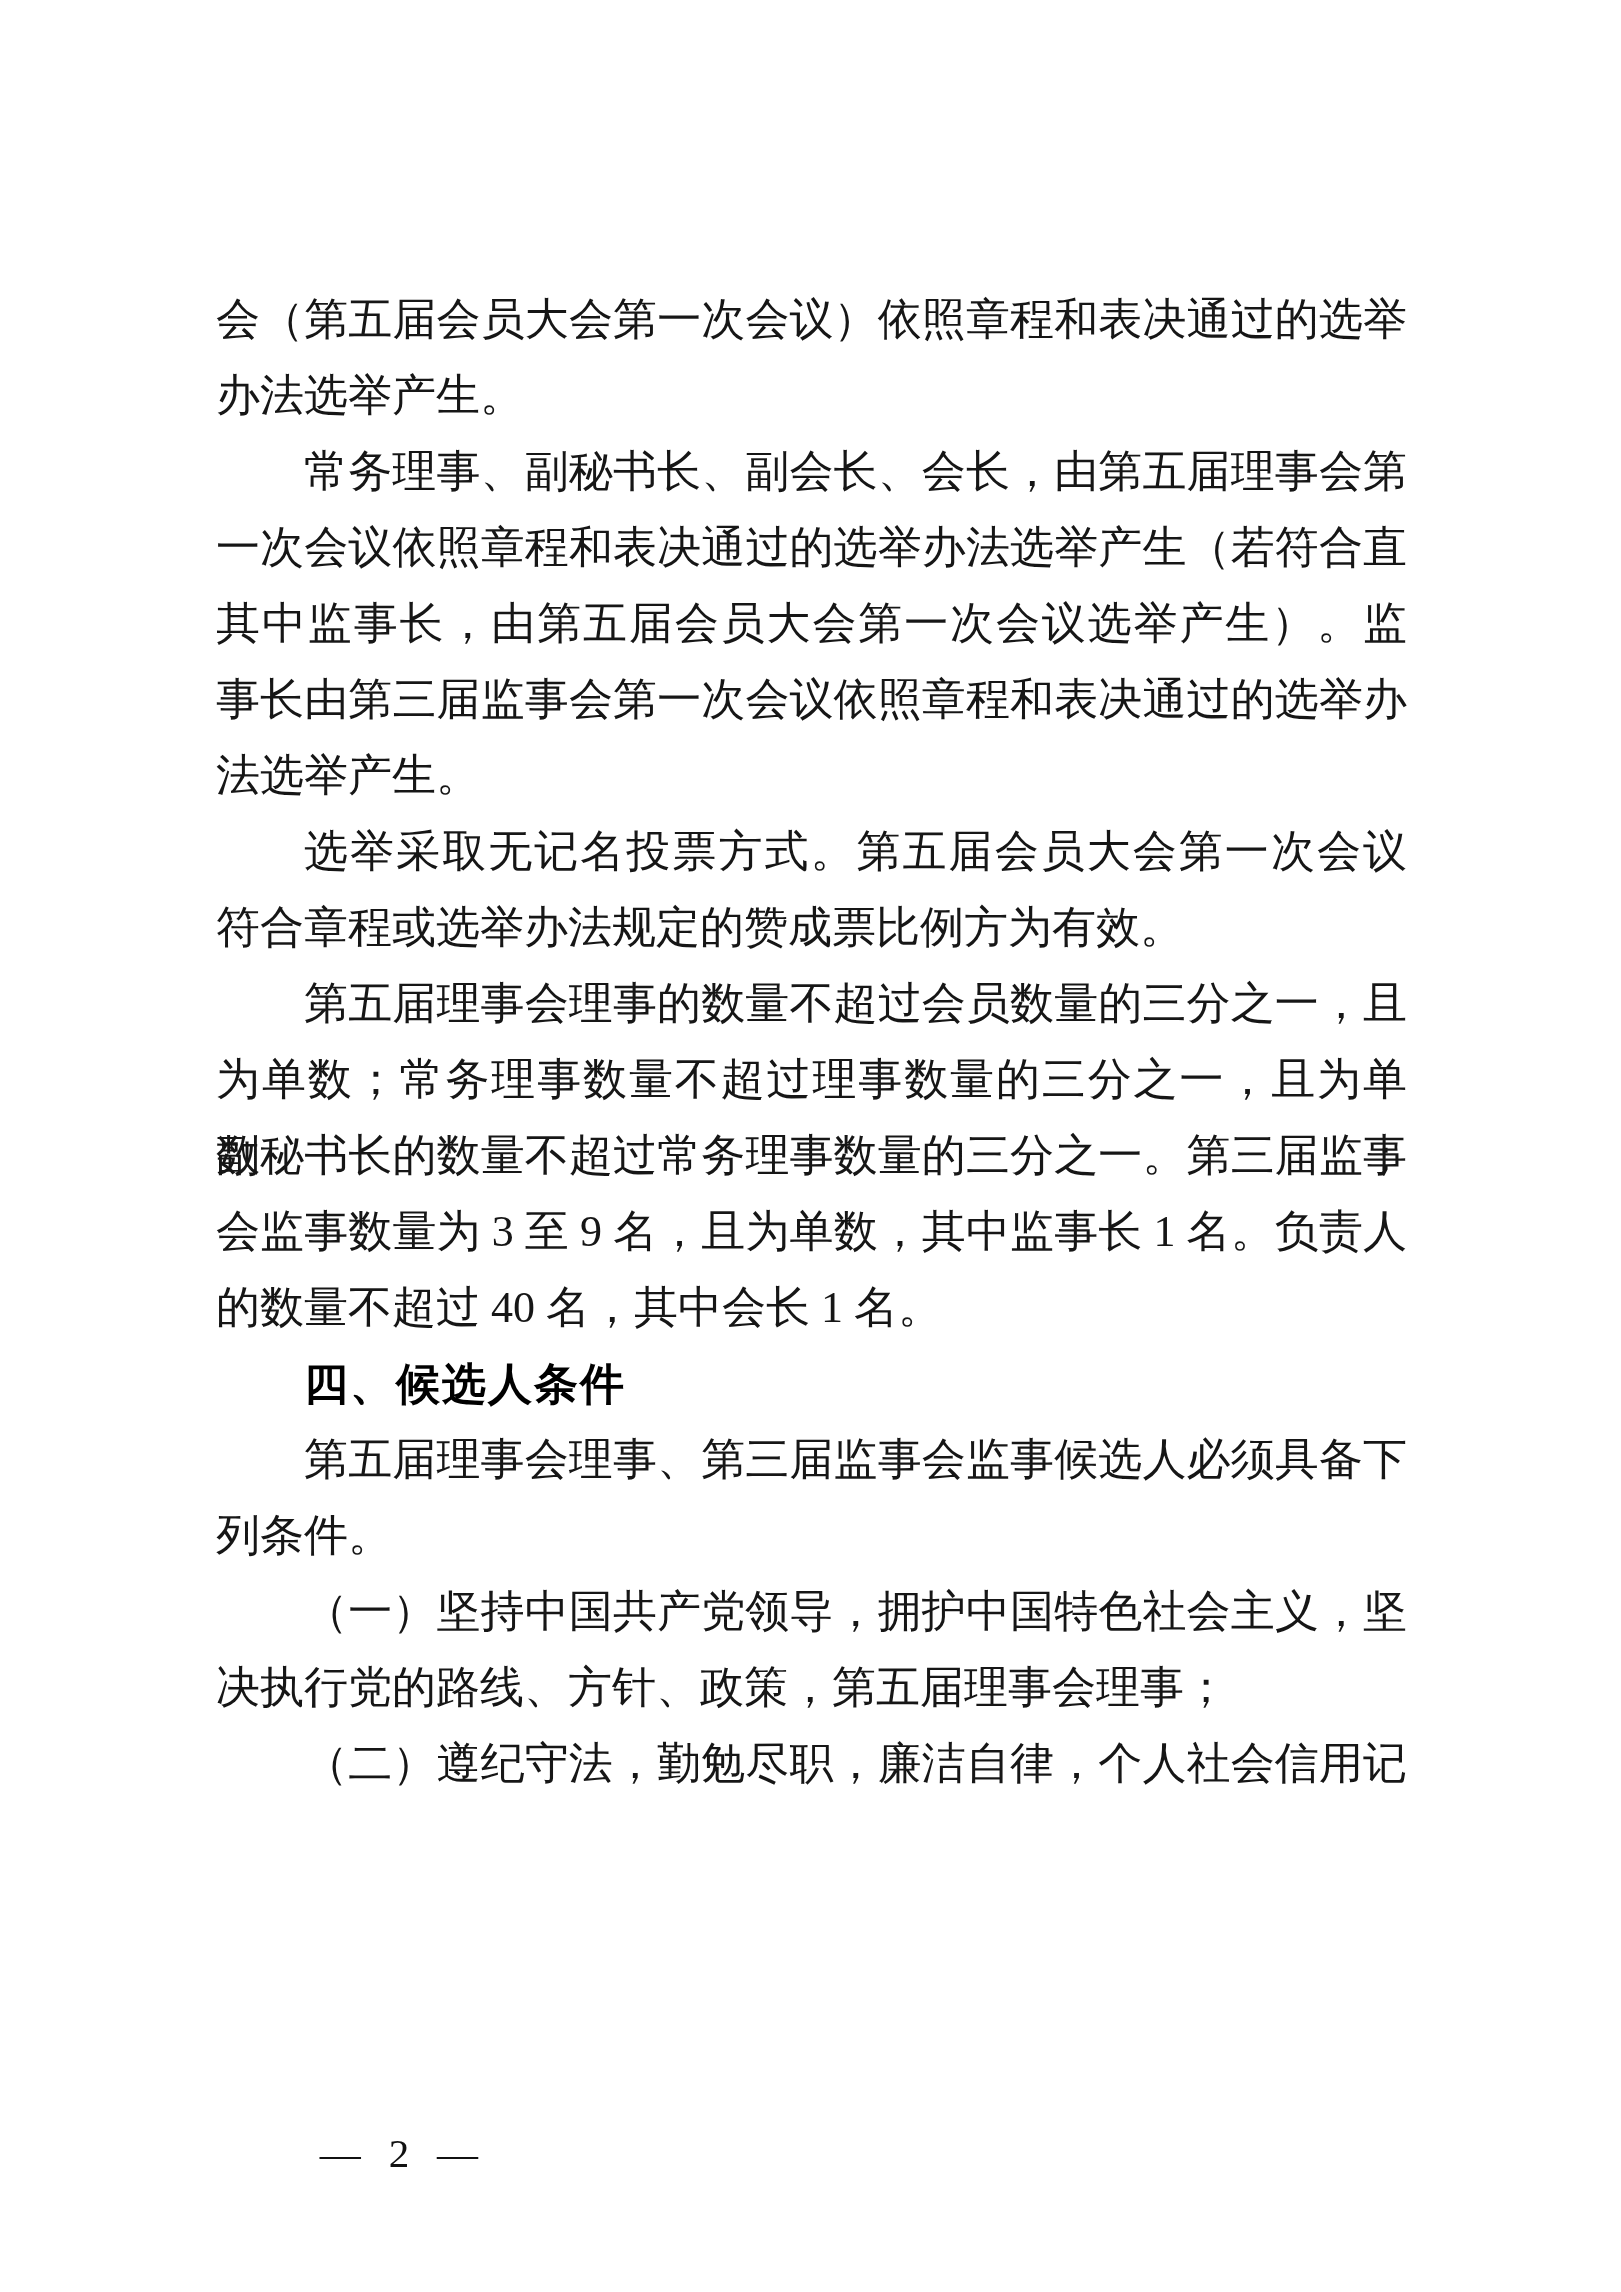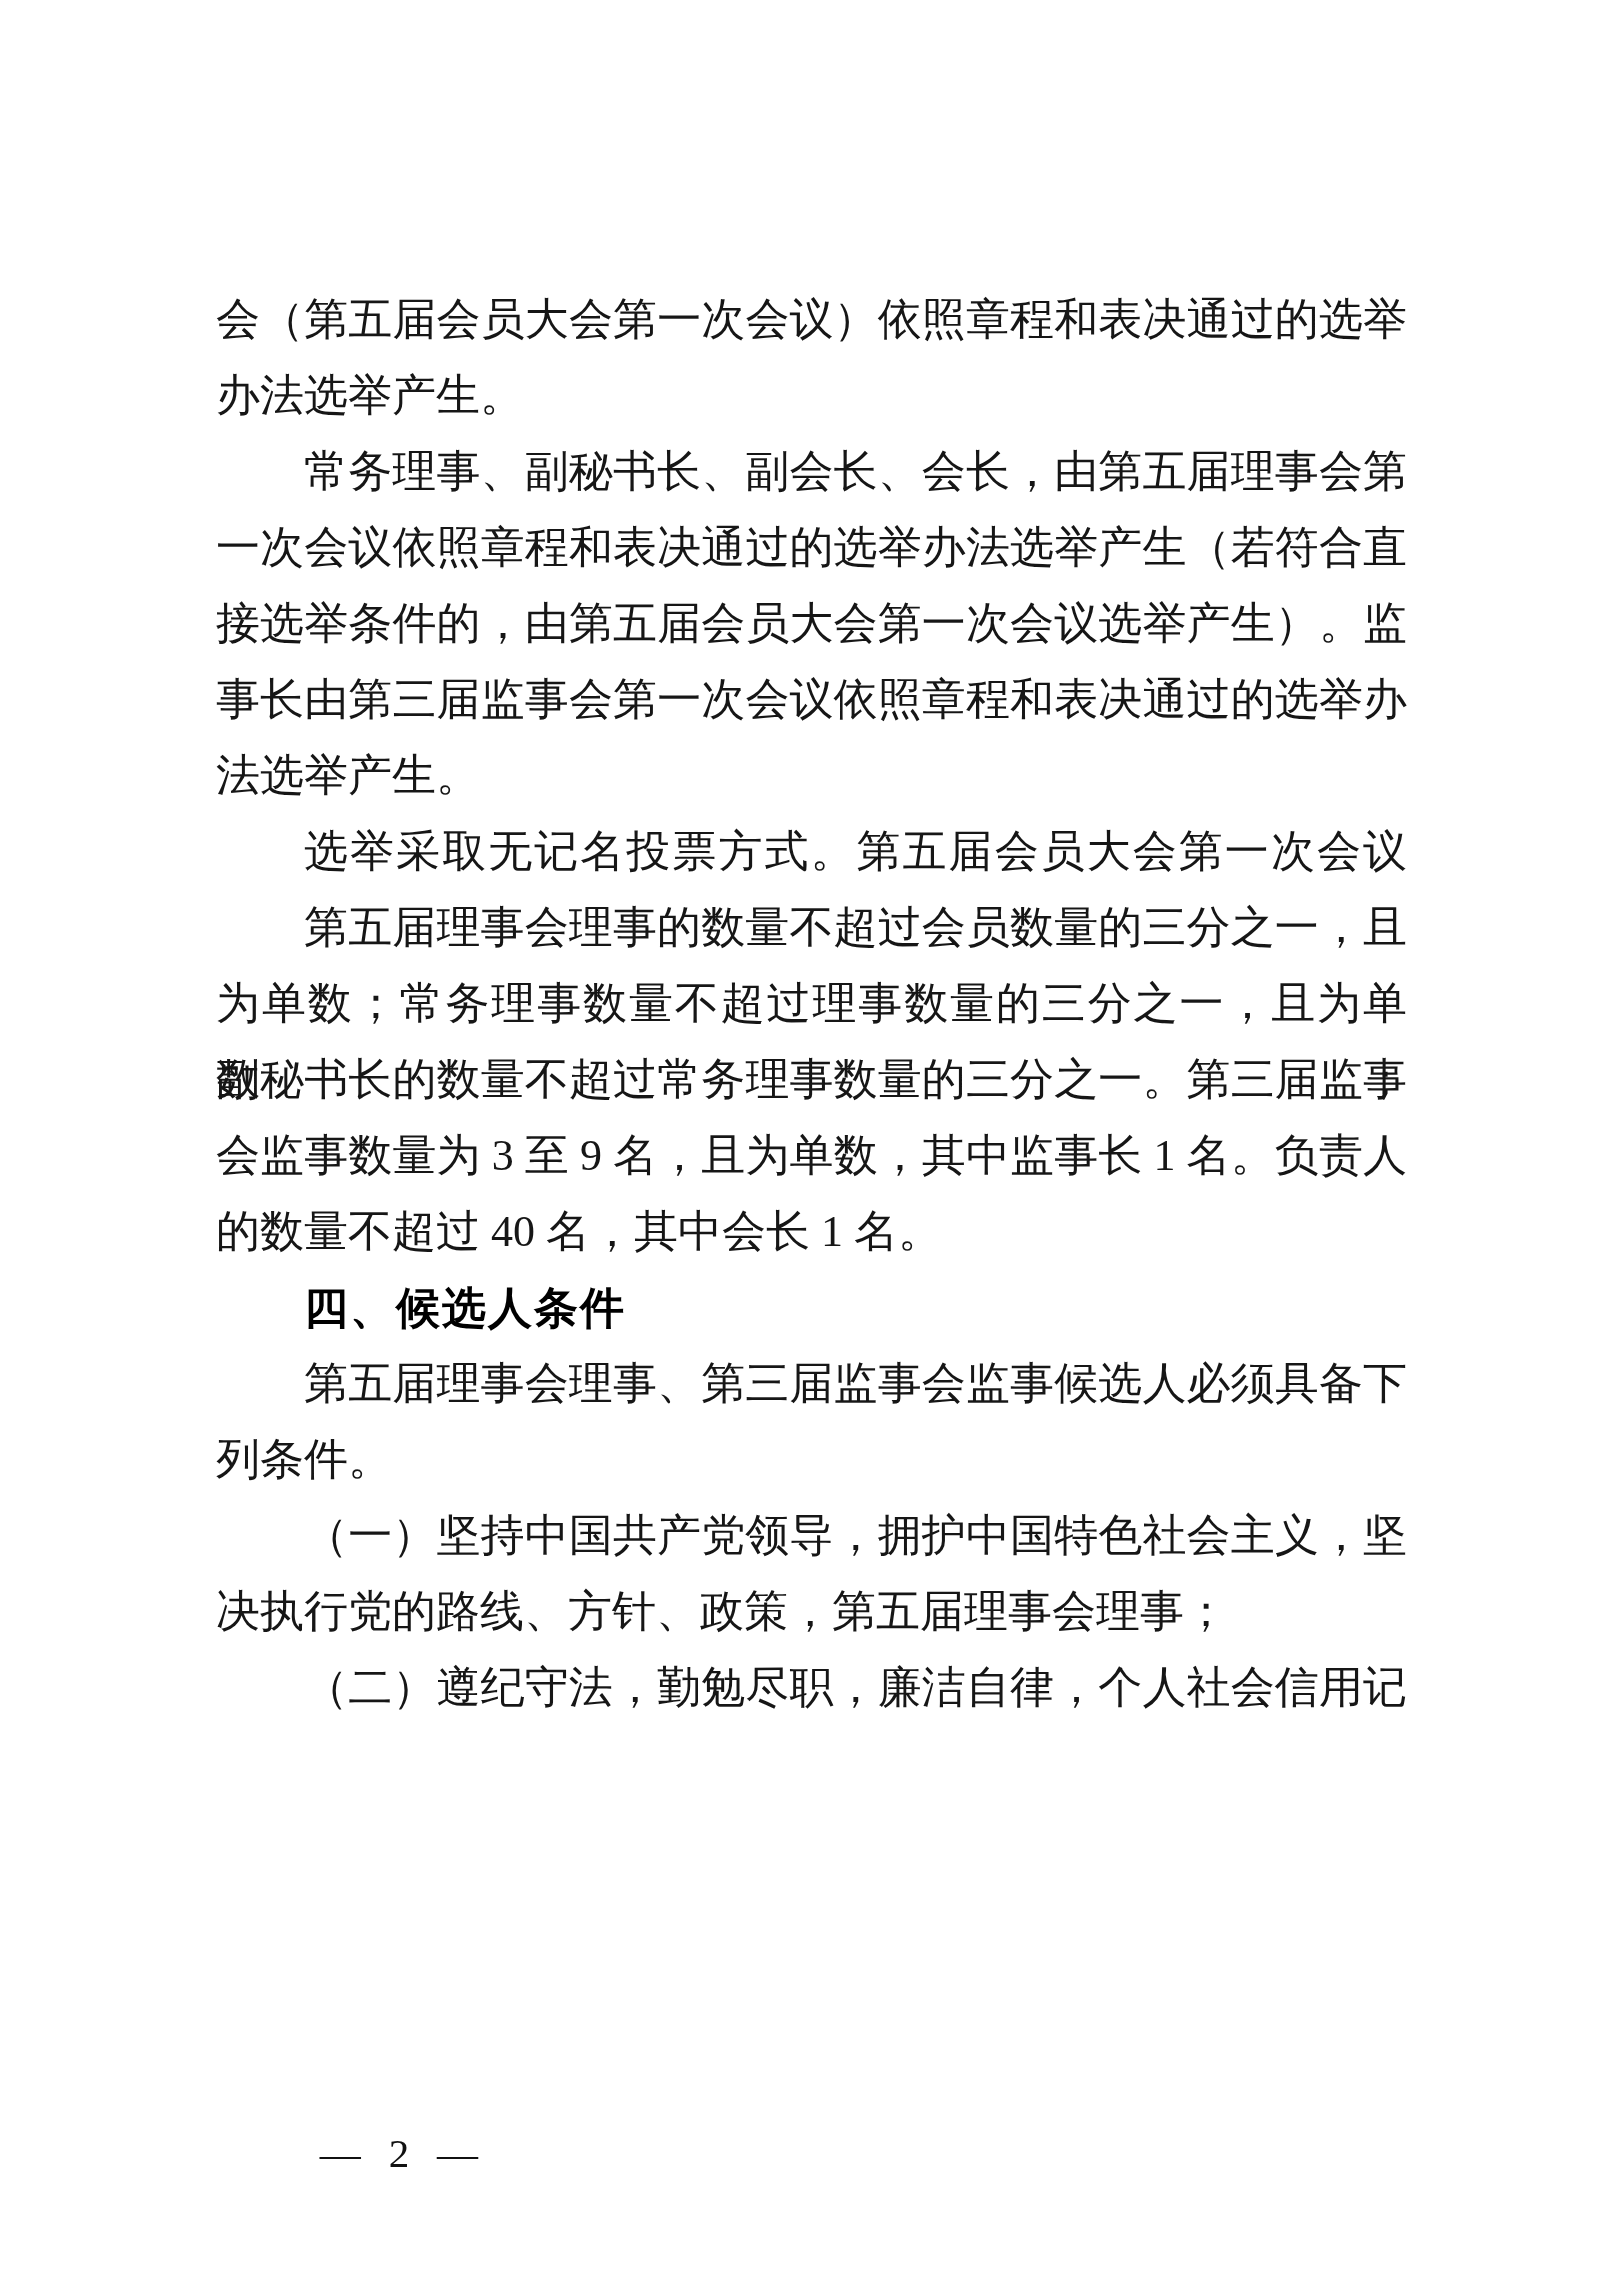--- a/index.html
+++ b/index.html
@@ -59,24 +59,25 @@
 </style>
 </head>
 <body>
 
 <div class="page">
   <div class="text-block" id="text-block">
       <div class="line justify">会（第五届会员大会第一次会议）依照章程和表决通过的选举</div>
       <div class="line">办法选举产生。</div>
       <div class="line indent justify">常务理事、副秘书长、副会长、会长，由第五届理事会第</div>
       <div class="line justify">一次会议依照章程和表决通过的选举办法选举产生（若符合直</div>
-      <div class="line justify">接选举条件的，由第五届会员大会第一次会议选举产生）。监</div>
+      <div class="line justify">其中监事长，由第五届会员大会第一次会议选举产生）。监</div>
       <div class="line justify">事长由第三届监事会第一次会议依照章程和表决通过的选举办</div>
       <div class="line">法选举产生。</div>
       <div class="line indent justify">选举采取无记名投票方式。第五届会员大会第一次会议</div>
+      <div class="line">符合章程或选举办法规定的赞成票比例方为有效。</div>
       <div class="line indent justify">第五届理事会理事的数量不超过会员数量的三分之一，且</div>
       <div class="line justify">为单数；常务理事数量不超过理事数量的三分之一，且为单数；</div>
       <div class="line justify">副秘书长的数量不超过常务理事数量的三分之一。第三届监事</div>
       <div class="line justify">会监事数量为 3 至 9 名，且为单数，其中监事长 1 名。负责人</div>
       <div class="line">的数量不超过 40 名，其中会长 1 名。</div>
       <div class="line heading indent">四、候选人条件</div>
       <div class="line indent justify">第五届理事会理事、第三届监事会监事候选人必须具备下</div>
       <div class="line">列条件。</div>
       <div class="line indent justify">（一）坚持中国共产党领导，拥护中国特色社会主义，坚</div>
       <div class="line">决执行党的路线、方针、政策，第五届理事会理事；</div>

